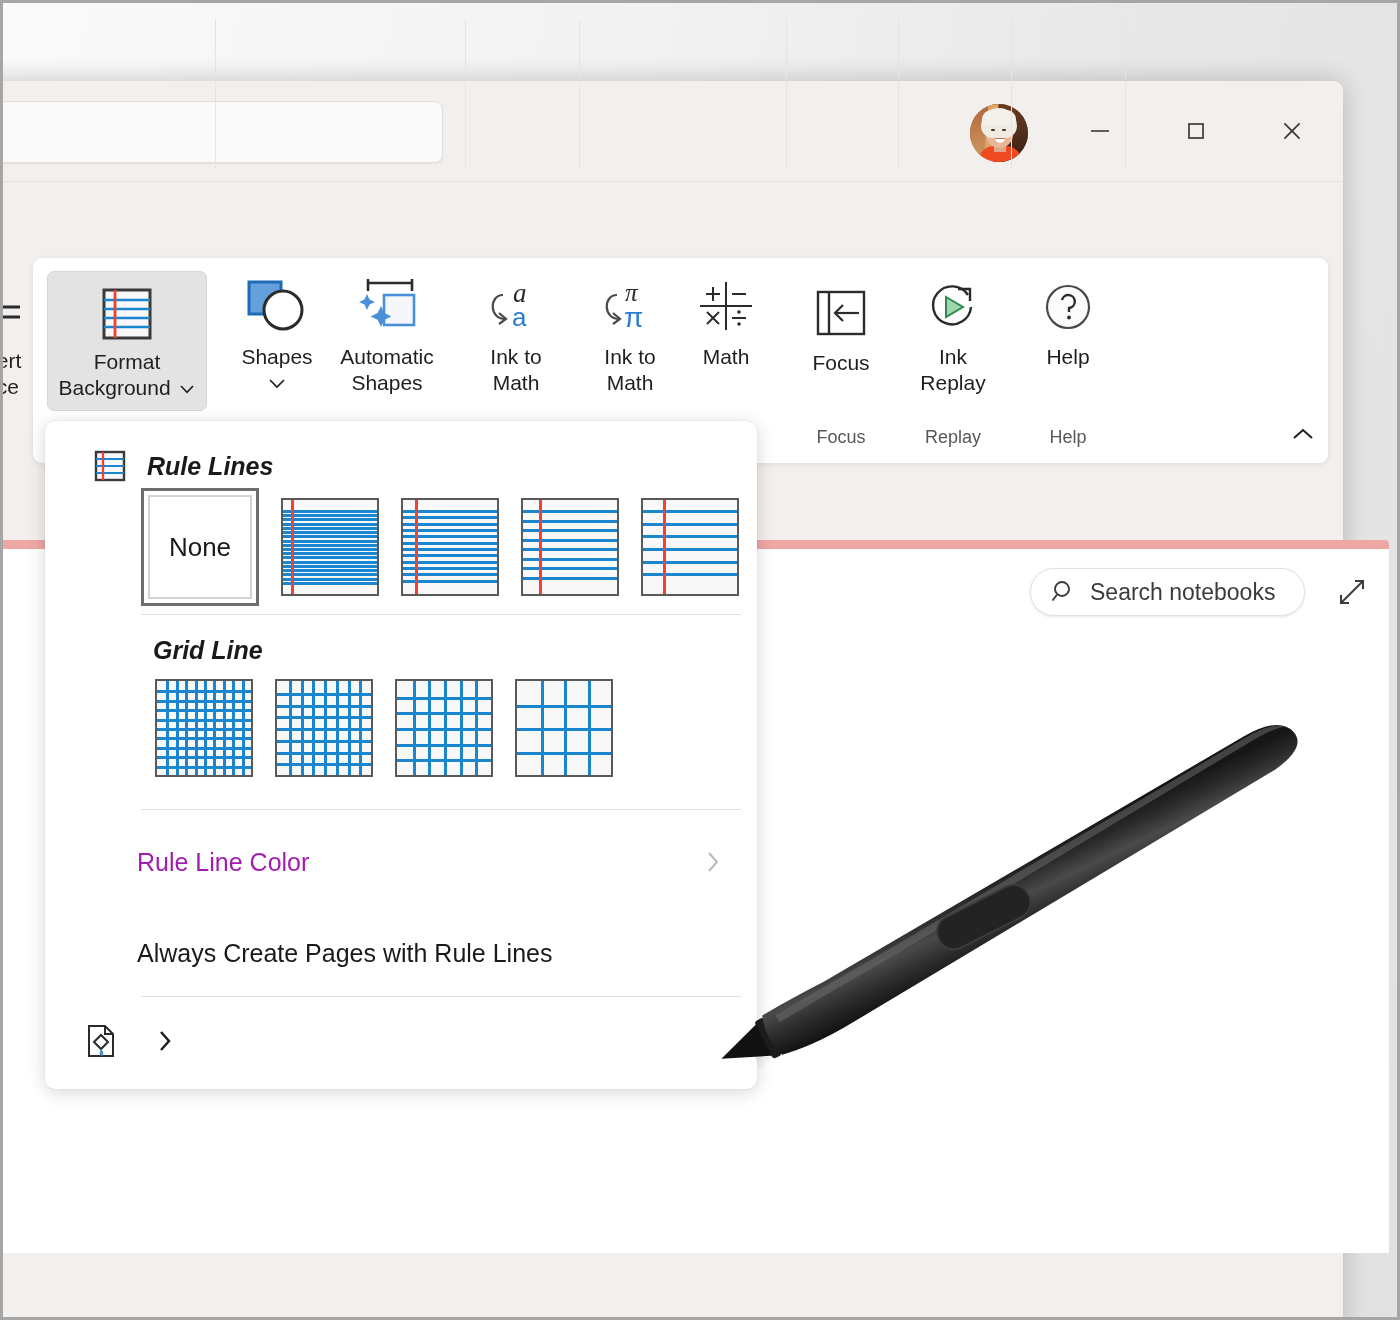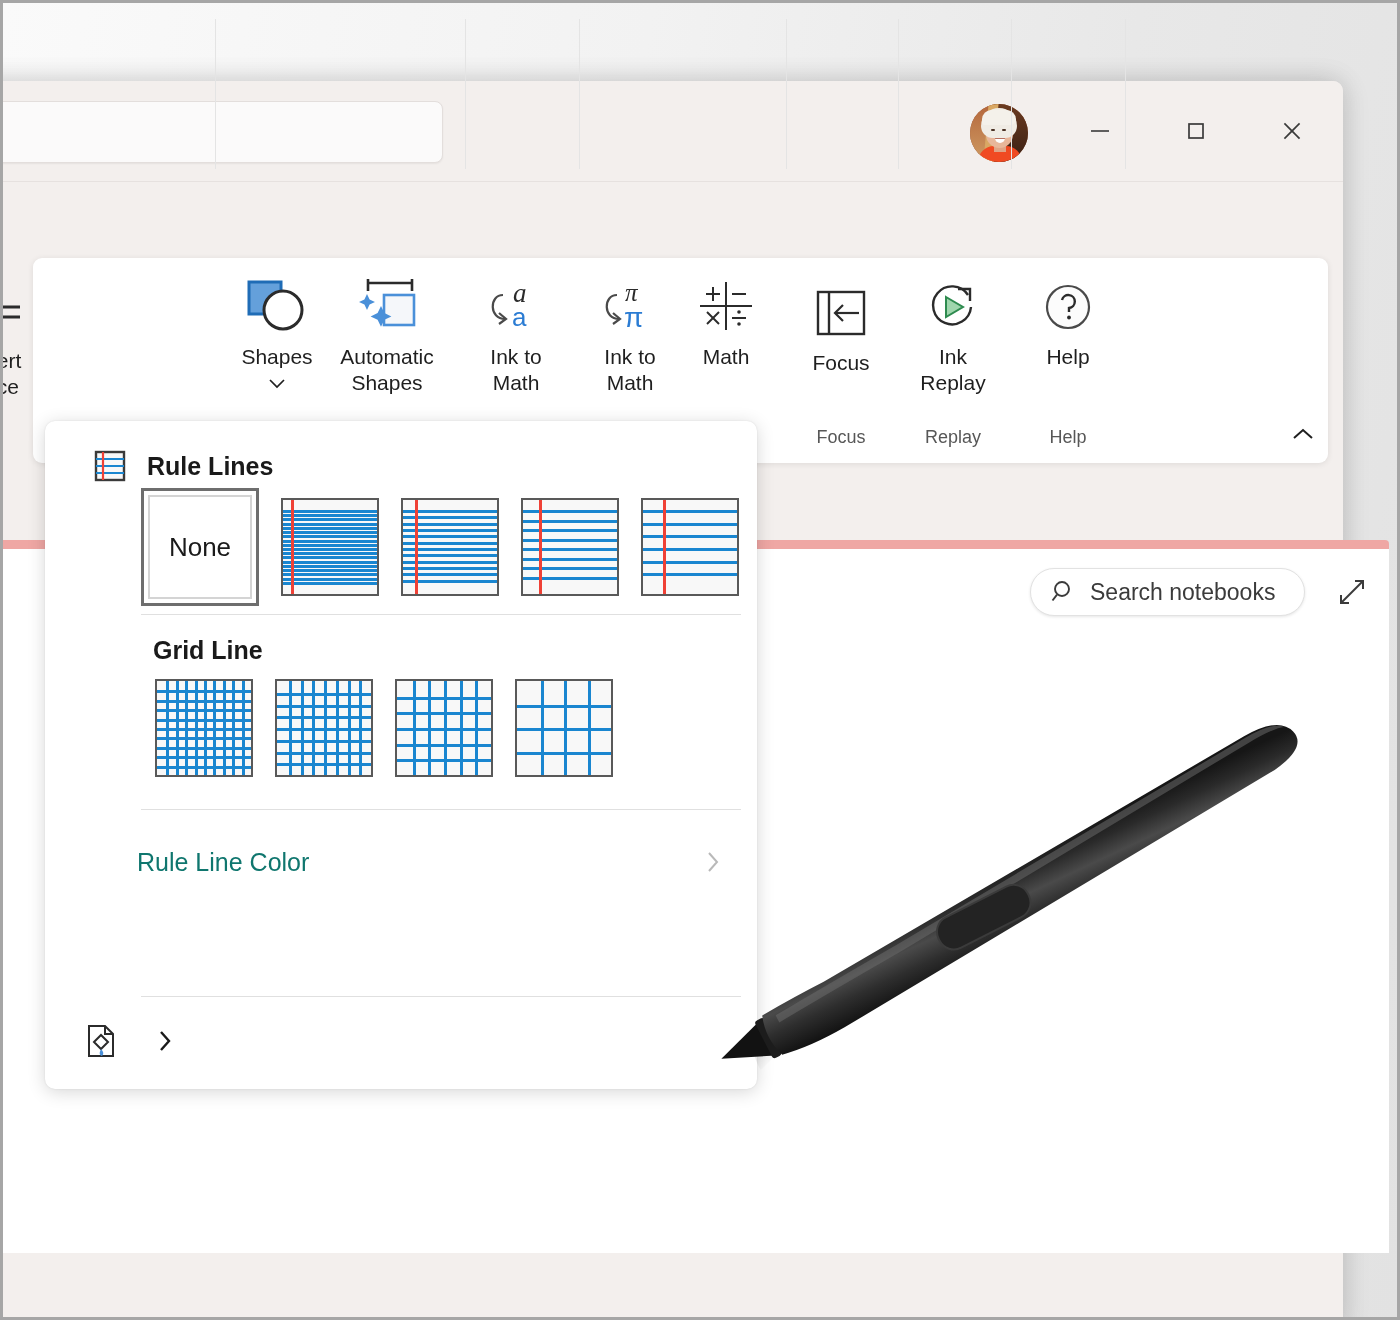--- a/index.html
+++ b/index.html
@@ -191,21 +191,21 @@
 
   
   #flyout {
     position: absolute; left: 42px; top: 418px; width: 712px; height: 668px;
     background: #ffffff;
     border-radius: 10px;
     box-shadow: 0 3px 18px rgba(0,0,0,0.16), 0 0 2px rgba(0,0,0,0.10);
     z-index: 20;
   }
   .fly-head {
-    position: absolute; display: flex; align-items: center; gap: 20px;
+    position: absolute; display: flex; align-items: center; gap: 20px; font-style: italic;
   }
   .fly-head-title { font-size: 25px; font-weight: bold; color: #1a1a1a; }
   #rule-head { left: 48px; top: 28px; }
   #grid-head { left: 108px; top: 215px; }
 
   .sw-row { position: absolute; display: flex; gap: 22px; }
   #rule-row { left: 96px; top: 77px; }
   #grid-row { left: 110px; top: 258px; }
 
   .swatch {
@@ -244,21 +244,21 @@
 
   .menu-item {
     position: absolute; left: 20px; width: 676px; height: 64px;
     display: flex; align-items: center;
     font-size: 25px; color: #1a1a1a;
     cursor: default;
   }
   .menu-item .mi-icon { width: 72px; display:flex; align-items:center; justify-content:center; }
   .menu-item .mi-label { flex: 1; }
   .menu-item .mi-chev { width: 56px; display:flex; align-items:center; justify-content:center; }
-  .menu-item.disabled { color: #0f766e; }
+  .menu-item.disabled { color: #a21caf; }
   #mi-rule-color { top: 409px; }
   #mi-always { top: 500px; }
   #mi-page-color { top: 588px; }
 
   
   #pen { position: absolute; left: 690px; top: 720px; width: 710px; height: 380px; z-index: 40; pointer-events: none; }
 </style>
 </head>
 <body>
 
@@ -318,20 +318,41 @@
         <circle cx="3" cy="5" r="1.6" fill="#2b7cd3"></circle>
         <circle cx="3" cy="33" r="1.6" fill="#2b7cd3"></circle>
       </svg>
     </div>
     <div class="rb-label">
       <div>ert</div>
       <div>ce</div>
     </div>
   </div>
 
+  <div id="fmt-bg">
+    <div class="rb-icon">
+      <svg width="58" height="58" viewBox="0 0 58 58">
+        <rect x="6" y="5" width="46" height="48" fill="#f8f8f8" stroke="#3a3a3a" stroke-width="3"></rect>
+        <line x1="6" y1="15" x2="52" y2="15" stroke="#1a86d0" stroke-width="2.6"></line>
+        <line x1="6" y1="24" x2="52" y2="24" stroke="#1a86d0" stroke-width="2.6"></line>
+        <line x1="6" y1="33" x2="52" y2="33" stroke="#1a86d0" stroke-width="2.6"></line>
+        <line x1="6" y1="42" x2="52" y2="42" stroke="#1a86d0" stroke-width="2.6"></line>
+        <line x1="17" y1="5" x2="17" y2="53" stroke="#ef4136" stroke-width="2.8"></line>
+      </svg>
+    </div>
+    <div class="rb-label">
+      <div>Format</div>
+      <div>
+        <span>Background</span>
+        <svg class="chev-s" width="16" height="11" viewBox="0 0 16 11">
+          <polyline points="2,2 8,8.4 14,2" fill="none" stroke="#1f1f1f" stroke-width="1.6"></polyline>
+        </svg>
+      </div>
+    </div>
+  </div>
 
   <div class="rb-sep" style="left:212px;"></div>
 
   <div class="rb-btn" style="left:228px; top:268px; width:92px;">
     <div class="rb-icon">
       <svg width="64" height="60" viewBox="0 0 64 60">
         <rect x="4" y="5" width="32" height="32" fill="#64a0db" stroke="#1f6cb6" stroke-width="3"></rect>
         <circle cx="38" cy="33" r="19" fill="#ffffff" stroke="#2b2b2b" stroke-width="3"></circle>
       </svg>
     </div>
@@ -637,20 +658,25 @@
     <div class="menu-item disabled" id="mi-rule-color">
       <span class="mi-icon"></span>
       <span class="mi-label">Rule Line Color</span>
       <span class="mi-chev">
         <svg width="18" height="26" viewBox="0 0 18 26">
           <polyline points="5,4 13,13 5,22" fill="none" stroke="#b9b9b9" stroke-width="2"></polyline>
         </svg>
       </span>
     </div>
 
+    <div class="menu-item" id="mi-always">
+      <span class="mi-icon"></span>
+      <span class="mi-label">Always Create Pages with Rule Lines</span>
+      <span class="mi-chev"></span>
+    </div>
 
     <div class="divider" id="div-3"></div>
 
     <div class="menu-item" id="mi-page-color">
       <span class="mi-icon">
         <svg width="38" height="38" viewBox="0 0 38 38">
           <path d="M7 4 h16 l8 8 v22 h-24 z" fill="#ffffff" stroke="#2b2b2b" stroke-width="2"></path>
           <path d="M23 4 v8 h8" fill="none" stroke="#2b2b2b" stroke-width="2"></path>
           <path d="M12 20 l7 -7 7 7 -7 7 z" fill="none" stroke="#2b2b2b" stroke-width="2"></path>
           <path d="M19 27 q4 4 1 7 q-4 -1 -1 -7z" fill="#4a90d9"></path>

